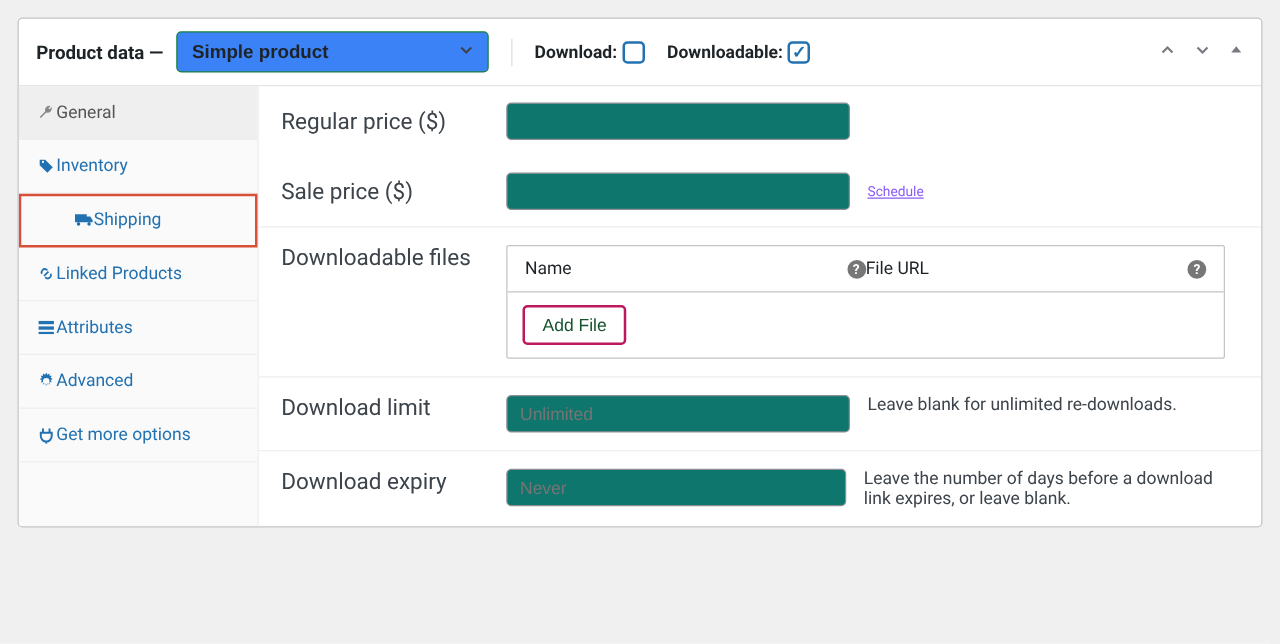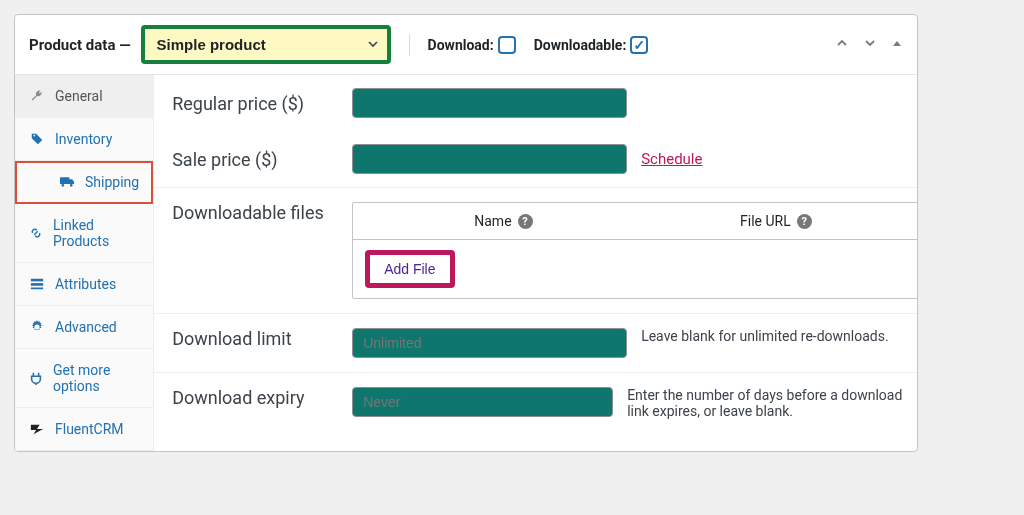--- a/index.html
+++ b/index.html
@@ -7,44 +7,44 @@
     font-family: -apple-system, BlinkMacSystemFont, "Segoe UI", Roboto, sans-serif;
     background: #f0f0f1;
     padding: 14px;
     font-size: 14px;
     color: #3c434a;
   }
   .panel {
     background: #fff;
     border: 1px solid #c3c4c7;
     border-radius: 4px;
-    width: 904px;
+    width: 996px;
     overflow: hidden;
   }
   .panel-header {
     display: flex;
     align-items: center;
     padding: 10px 14px;
     border-bottom: 1px solid #e5e5e5;
   }
   .panel-title {
     font-size: 15px;
     font-weight: 700;
     color: #1d2327;
     margin-right: 10px;
   }
   .select-wrap {
     position: relative;
     display: inline-block;
   }
   .product-type-select {
     appearance: none;
-    border: 4px solid #15803d;
-    border-radius: 4px;
-    background: #fef9c3;
+    border: 1px solid #15803d;
+    border-radius: 4px;
+    background: #3b82f6;
     padding: 7px 40px 7px 12px;
     font-size: 15px;
     font-weight: 600;
     color: #1d2327;
     min-width: 250px;
     cursor: pointer;
   }
   .select-chevron {
     position: absolute;
     right: 12px;
@@ -103,21 +103,20 @@
     border-right: 1px solid #eee;
   }
   .tab {
     display: flex;
     align-items: center;
     padding: 13px 14px;
     border-bottom: 1px solid #eee;
     font-size: 14px;
     color: #2271b1;
     cursor: pointer;
-    gap: 10px;
   }
   .tab.active {
     background: #efefef;
     color: #555;
   }
   .tab.highlighted {
     outline: 2px solid #d94f3a;
     outline-offset: -2px;
     padding-left: 44px;
   }
@@ -156,64 +155,64 @@
     width: 275px;
     background: #0f766e;
   }
   .field-help {
     margin-left: 14px;
     font-size: 14px;
     color: #3c434a;
     max-width: 300px;
   }
   .schedule-link {
-    color: #be185d;
+    color: #8b5cf6;
     text-decoration: underline;
     margin-left: 14px;
     cursor: pointer;
-    font-size: 15px;
+    font-size: 11px;
   }
   .dl-table {
     border: 1px solid #c3c4c7;
     border-radius: 2px;
     width: 575px;
   }
   .dl-head {
     display: flex;
     padding: 10px 14px;
     border-bottom: 1px solid #c3c4c7;
   }
   .dl-col {
     flex: 1;
     display: flex;
     align-items: center;
     gap: 6px;
     font-size: 14px;
     color: #1d2327;
-    justify-content: center;
+    justify-content: space-between;
   }
   .help-circle {
     width: 15px;
     height: 15px;
     border-radius: 50%;
     background: #777;
     color: #fff;
     font-size: 11px;
     font-weight: 700;
     display: inline-flex;
     align-items: center;
     justify-content: center;
   }
   .dl-foot {
     padding: 10px 12px;
   }
   .add-file-btn {
     background: #fff;
-    border: 5px solid #be185d;
-    color: #4c1d95;
+    border: 2px solid #be185d;
+    color: #14532d;
     padding: 6px 14px;
     border-radius: 4px;
     font-size: 14px;
     cursor: pointer;
   }
 </style>
 </head>
 <body>
 
 <div class="panel">
@@ -311,28 +310,20 @@
         </span>
         <span>Advanced</span>
       </div>
       <div class="tab">
         <span class="tab-icon">
           <svg width="14" height="14" viewBox="0 0 16 16">
               <path d="M5 2v4M11 2v4M3 6h10v3a5 5 0 0 1-10 0V6zm5 8v2" fill="none" stroke="#2271b1" stroke-width="1.8"></path>
             </svg>
         </span>
         <span>Get more options</span>
-      </div>
-      <div class="tab">
-        <span class="tab-icon">
-          <svg width="14" height="14" viewBox="0 0 16 16">
-              <path d="M1 3 L11 3 L8 8 L15 8 L4 14 L7 9 L1 9 Z" fill="#1d2327"></path>
-            </svg>
-        </span>
-        <span>FluentCRM</span>
       </div>
     </div>
 
     <div class="content">
       <div class="field-row">
         <span class="field-label">Regular price ($)</span>
         <input class="field-input" type="text" value="" style="">
       </div>
       <div class="field-row">
         <span class="field-label">Sale price ($)</span>
@@ -361,17 +352,17 @@
 
       <div class="field-row bordered">
         <span class="field-label">Download limit</span>
         <input class="field-input" type="text" placeholder="Unlimited" style="">
         <span class="field-help">Leave blank for unlimited re-downloads.</span>
       </div>
 
       <div class="field-row bordered">
         <span class="field-label">Download expiry</span>
         <input class="field-input" type="text" placeholder="Never" style="">
-        <span class="field-help">Enter the number of days before a download link expires, or leave blank.</span>
+        <span class="field-help">Leave the number of days before a download link expires, or leave blank.</span>
       </div>
     </div>
   </div>
 </div>
 
 </body></html>

